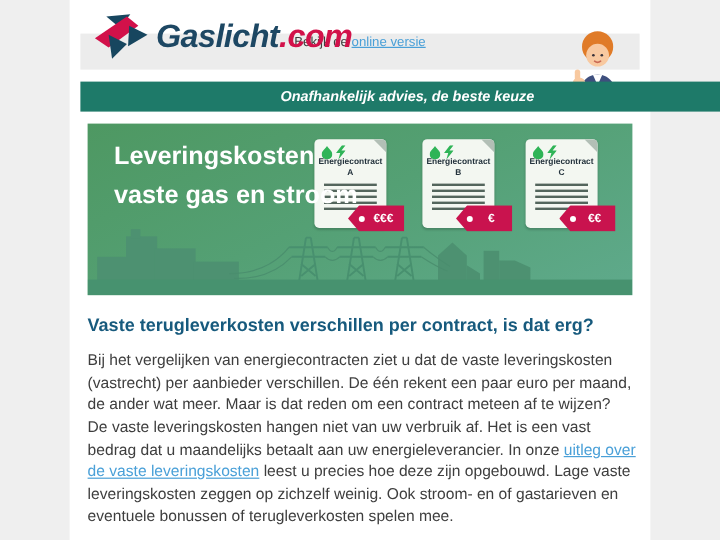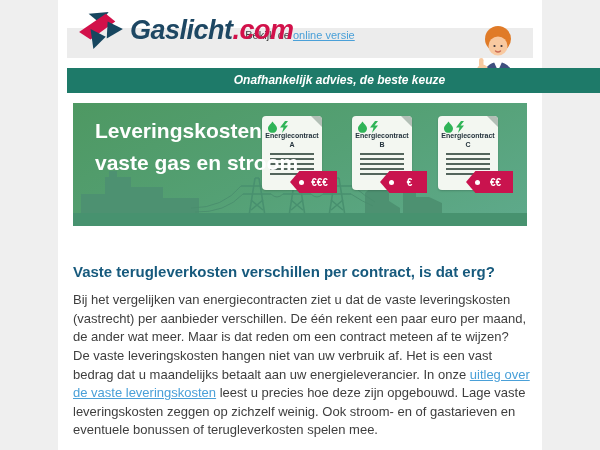--- a/index.html
+++ b/index.html
@@ -30,21 +30,21 @@
   .mascot { position:absolute; left:410px; top:25px; width:60px; height:66px; z-index:1; }
   
   .banner {
     position:absolute; left:9px; top:68px; width:545px; height:25px;
     background:#1e7a69; z-index:2;
     color:#ffffff; font-size:12px; font-weight:bold; font-style:italic;
     text-align:center; line-height:25px;
   }
   
   .hero {
-    position:absolute; left:15px; top:103px; width:454px; height:123px;
+    position:absolute; left:15px; top:103px; width:454px; height:143px;
     background:linear-gradient(155deg,#4e9862 0%,#54a074 48%,#5faa8c 100%);
     overflow:hidden; cursor:pointer;
   }
   .hero-title {
     position:absolute; left:22px; top:12px; color:#ffffff;
     font-size:21px; font-weight:bold; line-height:32px; z-index:3;
   }
   .silhouette { position:absolute; left:0; bottom:0; width:454px; height:70px; z-index:1; }
   .contract-card {
     position:absolute; top:13px; width:60px; height:74px;

